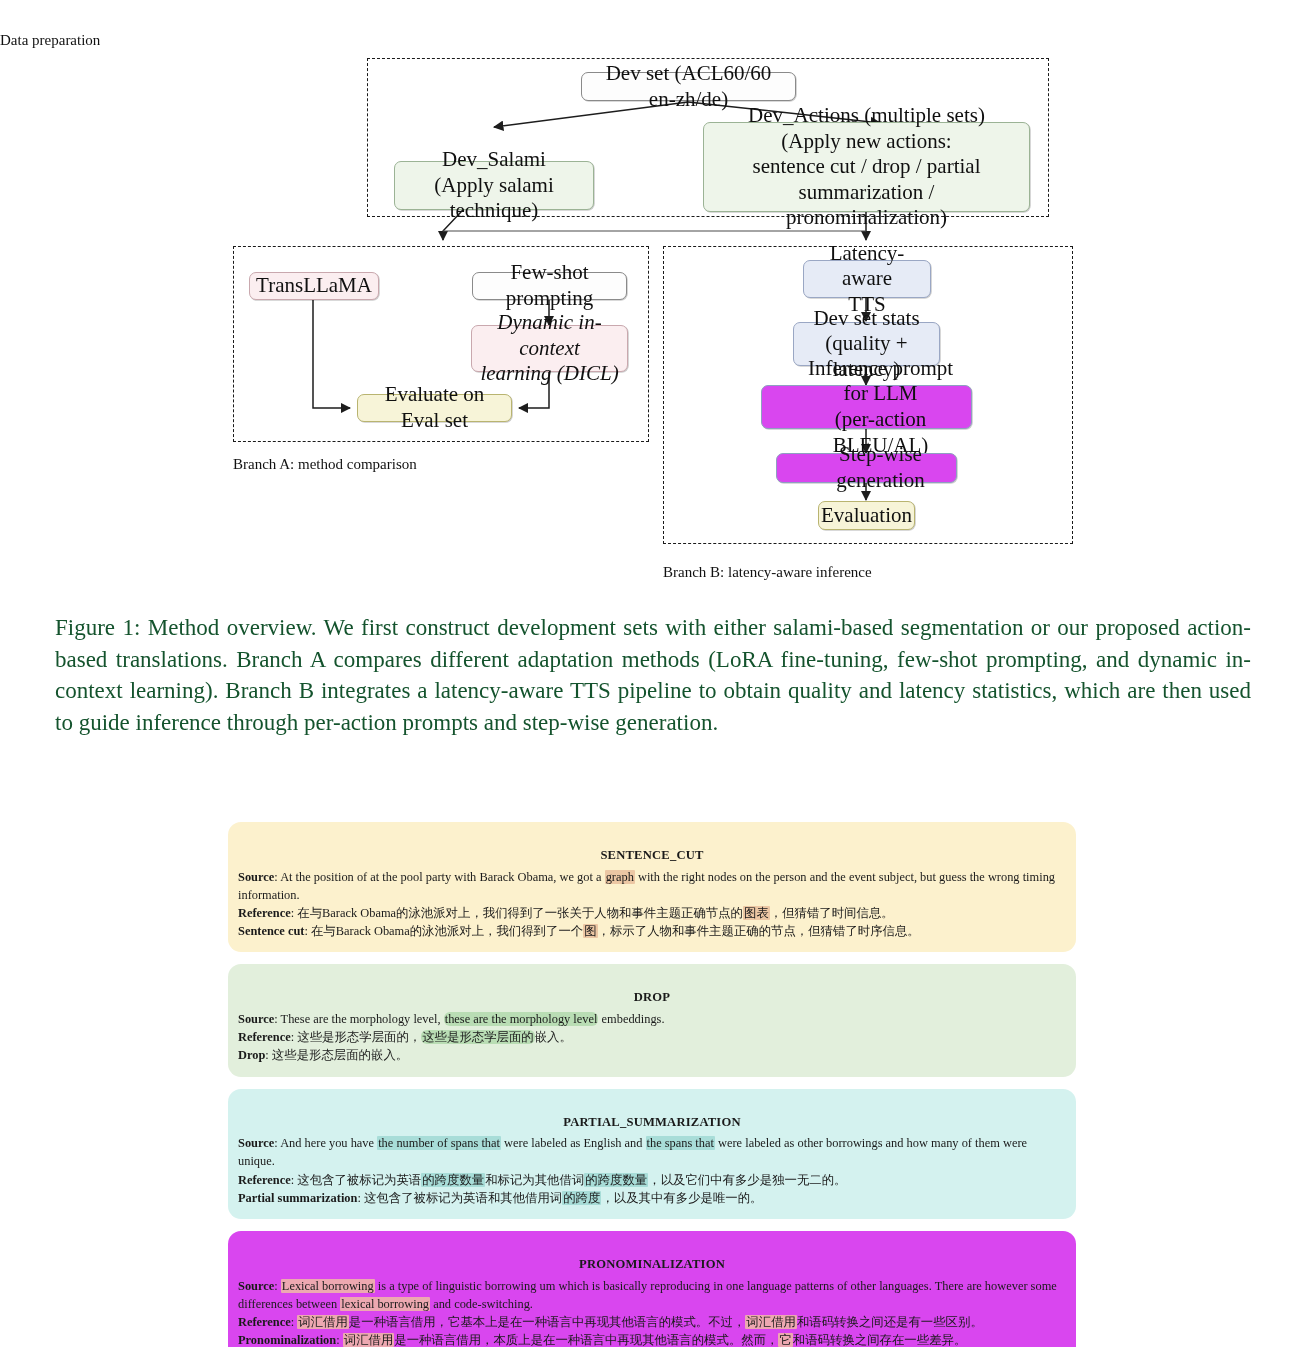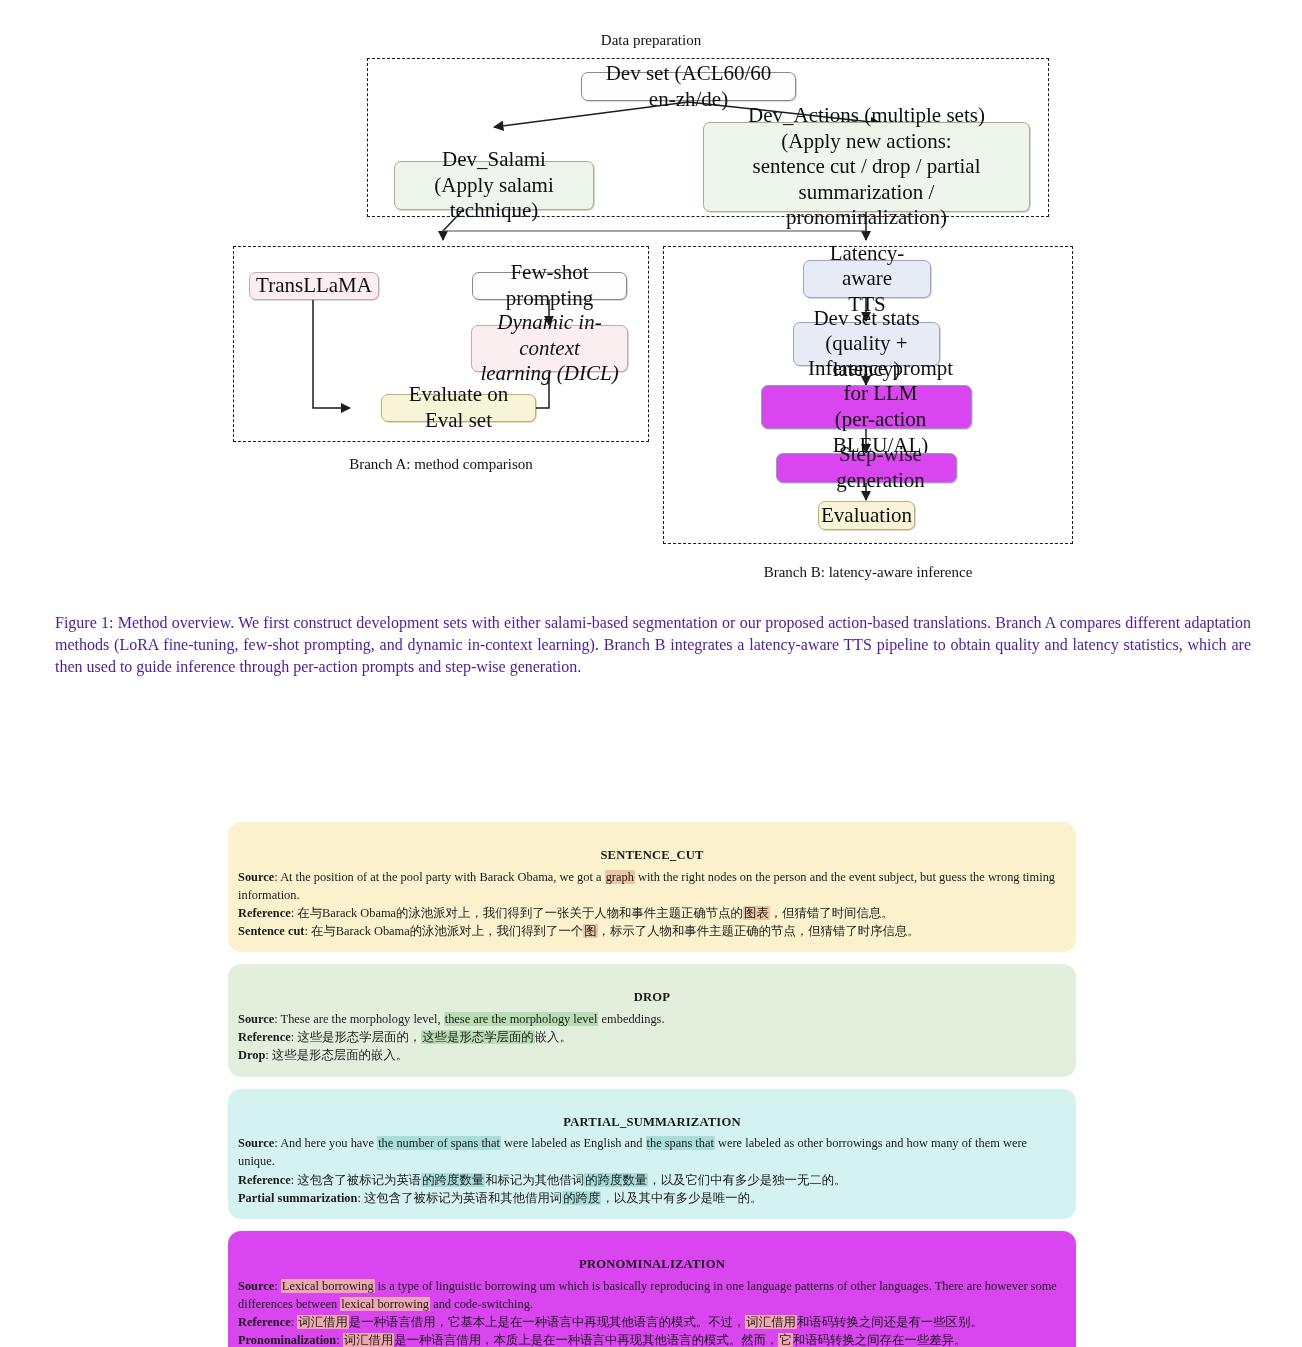--- a/index.html
+++ b/index.html
@@ -10,21 +10,21 @@
     font-family:"Liberation Serif", "DejaVu Serif", serif;
     color:#000;
     position:relative;
     overflow:hidden;
   }
 
   
   #figure1 { position:absolute; left:0; top:0; width:1302px; height:600px; }
 
   .flow-title {
-    position:absolute; text-align:center;
+    position:absolute; 
     font-size:15px; color:#111; white-space:nowrap;
   }
 
   .dashed-box {
     position:absolute;
     border:1.4px dashed #1a1a1a;
     background:transparent;
   }
 
   .node {
@@ -44,23 +44,23 @@
   .n-yellow { background:#f7f4d8; border-color:#b9b470; }
   .n-blue1  { background:#e6ebf6; border-color:#9aa7c4; }
   .n-blue2  { background:#d946ef; border-color:#8e9fc1;padding-left:36px; }
   .n-white  { background:#fdfdfd; border-color:#8a8a8a; }
 
   .svg-layer { position:absolute; left:0; top:0; width:1302px; height:600px; pointer-events:none; }
 
   
   #caption {
     position:absolute; left:55px; top:612px; width:1196px;
-    font-size:16px; line-height:1.38;
+    font-size:23px; line-height:1.38;
     text-align:justify;
-    color:#4c1d95;
+    color:#14532d;
   }
 
   
   #panels { position:absolute; left:228px; top:822px; width:848px; }
   .panel {
     border-radius:13px;
     padding:24px 10px 12px 10px;
     margin-bottom:12px;
     font-size:12.4px;
     line-height:1.47;
@@ -73,21 +73,21 @@
     letter-spacing:0.2px;
     margin-bottom:3px;
   }
   .row { margin:0; }
   .row b { font-weight:bold; }
   .hl { padding:0 1px; border-radius:1px; }
 
   .p-sentence { background:#fcf1cd; }
   .p-sentence .hl { background:#ecc7a4; }
   .p-drop { background:#e2efdc; }
-  .p-drop .hl { background:#b9ddb4; }
+  .p-drop .hl { background:#b9ddb4;border-radius:6px; }
   .p-partial { background:#d4f2ef; }
   .p-partial .hl { background:#a8ddd8; }
   .p-pronom { background:#d946ef; }
   .p-pronom .hl { background:#eda8b1; }
 </style>
 </head>
 <body>
 
 <div id="figure1">
 
@@ -157,21 +157,21 @@
 
   <div class="node n-white" style="left:472px; top:272px; width:155px; height:28px;">
     <span>Few-shot prompting</span>
   </div>
 
   <div class="node n-pink" style="left:471px; top:325px; width:157px; height:47px; flex-direction:column;font-style:italic;">
     <span>Dynamic in-context</span>
     <span>learning (DICL)</span>
   </div>
 
-  <div class="node n-yellow" style="left:357px; top:394px; width:155px; height:28px;margin-left:24px;">
+  <div class="node n-yellow" style="left:357px; top:394px; width:155px; height:28px;">
     <span>Evaluate on Eval set</span>
   </div>
 
   <div class="flow-title" style="left:233px; top:456px; width:416px;">Branch A: method comparison</div>
 
   <div class="node n-blue1" style="left:803px; top:260px; width:128px; height:38px; flex-direction:column;">
     <span>Latency-aware</span>
     <span>TTS</span>
   </div>
 

